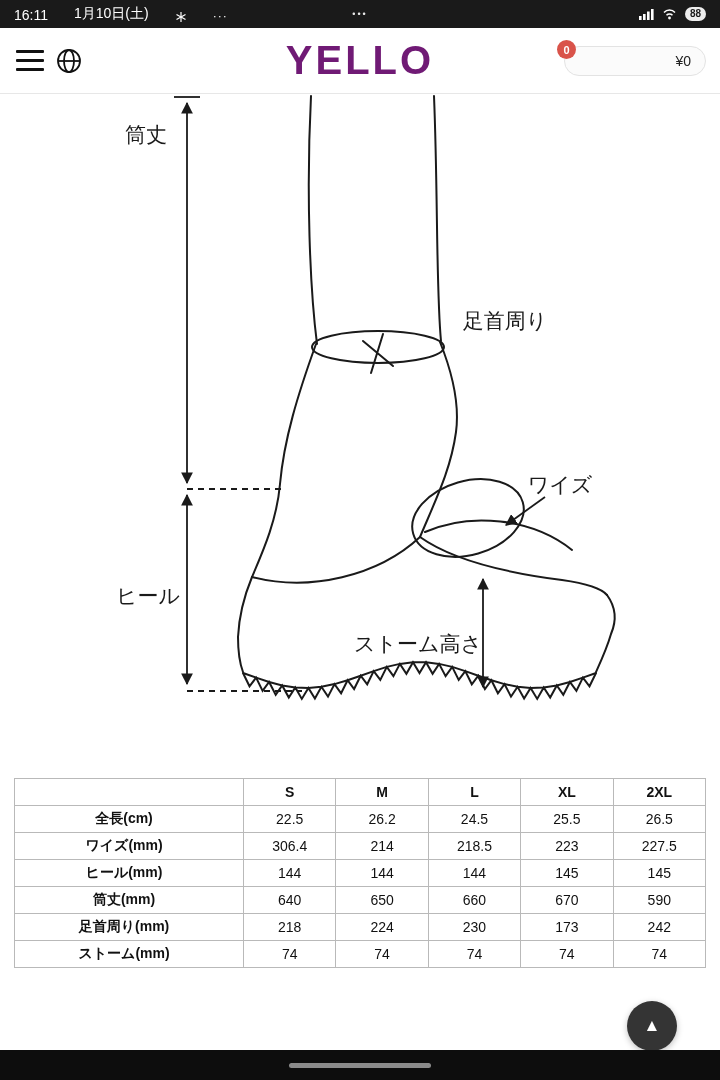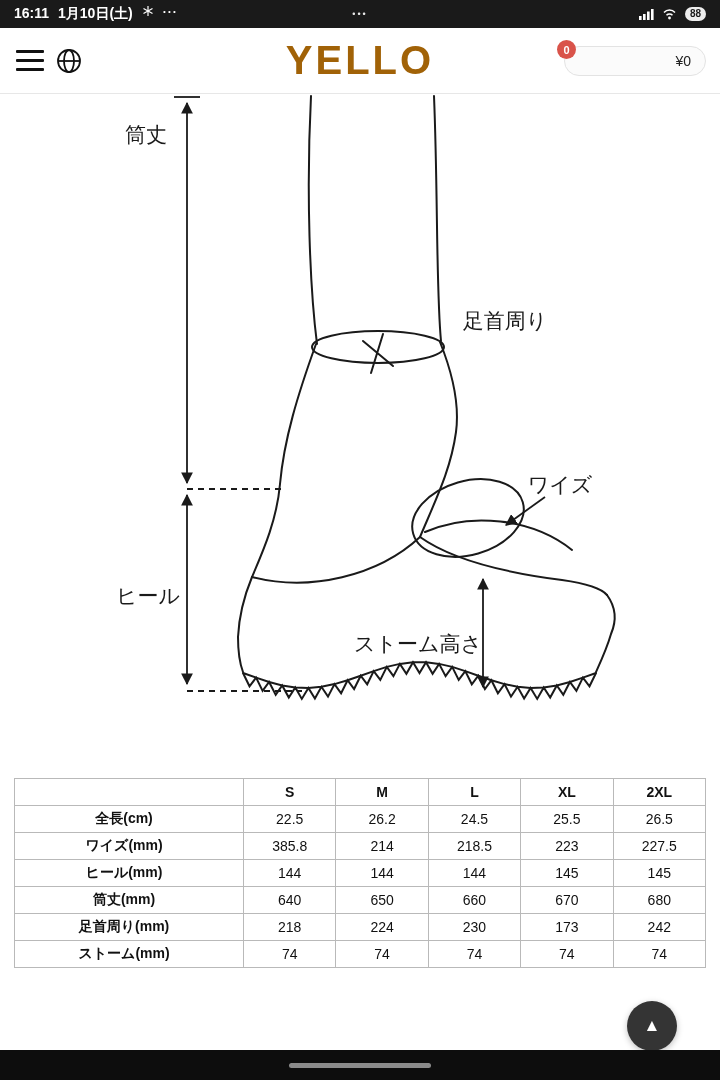--- a/index.html
+++ b/index.html
@@ -8,42 +8,42 @@
     position:relative; background:#fff; overflow:hidden;
     font-family:"Liberation Sans","DejaVu Sans",sans-serif; color:#111;
   }
 
   
   .status-bar {
     height:28px; background:#1a1a1a; color:#fff;
     display:flex; align-items:center; justify-content:space-between;
     padding:0 14px; font-size:14px; position:relative;
   }
-  .sb-left { display:flex; align-items:flex-start; gap:9px;font-weight:bold; }
+  .sb-left { display:flex; align-items:flex-end; gap:26px; }
   .sb-center {
     position:absolute; left:50%; transform:translateX(-50%);
     font-size:9px; letter-spacing:2px; color:#e8e8e8;
   }
   .sb-right { display:flex; align-items:center; gap:8px; }
   .battery {
     background:#ededed; color:#1a1a1a; border-radius:8px;
     font-size:10px; line-height:14px; padding:0 5px; font-weight:bold;
   }
 
   
   .header {
     height:66px; background:#fff; border-bottom:1px solid #e7e7e7;
     display:flex; align-items:center; padding:0 16px; position:relative;
   }
   .nav-cluster { display:flex; align-items:center; gap:11px; }
   .hamburger { width:28px; display:flex; flex-direction:column; gap:6px; cursor:pointer; }
   .hamburger span { display:block; height:3px; background:#111; border-radius:1px; }
   .logo {
     position:absolute; left:50%; transform:translateX(-50%);
-    font-size:40px; font-weight:800; letter-spacing:3px; color:#a16207;
+    font-size:40px; font-weight:800; letter-spacing:3px; color:#701a75;
   }
   .cart { position:absolute; right:14px; top:18px; }
   .cart-pill {
     width:142px; height:30px; background:#fbfbfb; border:1px solid #e3e3e3;
     border-radius:16px; display:flex; align-items:center; justify-content:flex-end;
     padding-right:14px; font-size:14px; color:#222; position:relative;
   }
   .cart-badge {
     position:absolute; left:-8px; top:-7px; width:19px; height:19px;
     background:#d9534a; color:#fff; border-radius:50%;
@@ -205,41 +205,41 @@
       <tr>
         <th class="rowlabel">全長(cm)</th>
         <td>22.5</td>
         <td>26.2</td>
         <td>24.5</td>
         <td>25.5</td>
         <td>26.5</td>
       </tr>
       <tr>
         <th class="rowlabel">ワイズ(mm)</th>
-        <td>385.8</td>
+        <td>306.4</td>
         <td>214</td>
         <td>218.5</td>
         <td>223</td>
         <td>227.5</td>
       </tr>
       <tr>
         <th class="rowlabel">ヒール(mm)</th>
         <td>144</td>
         <td>144</td>
         <td>144</td>
         <td>145</td>
         <td>145</td>
       </tr>
       <tr>
         <th class="rowlabel">筒丈(mm)</th>
         <td>640</td>
         <td>650</td>
         <td>660</td>
         <td>670</td>
-        <td>680</td>
+        <td>590</td>
       </tr>
       <tr>
         <th class="rowlabel">足首周り(mm)</th>
         <td>218</td>
         <td>224</td>
         <td>230</td>
         <td>173</td>
         <td>242</td>
       </tr>
       <tr>

